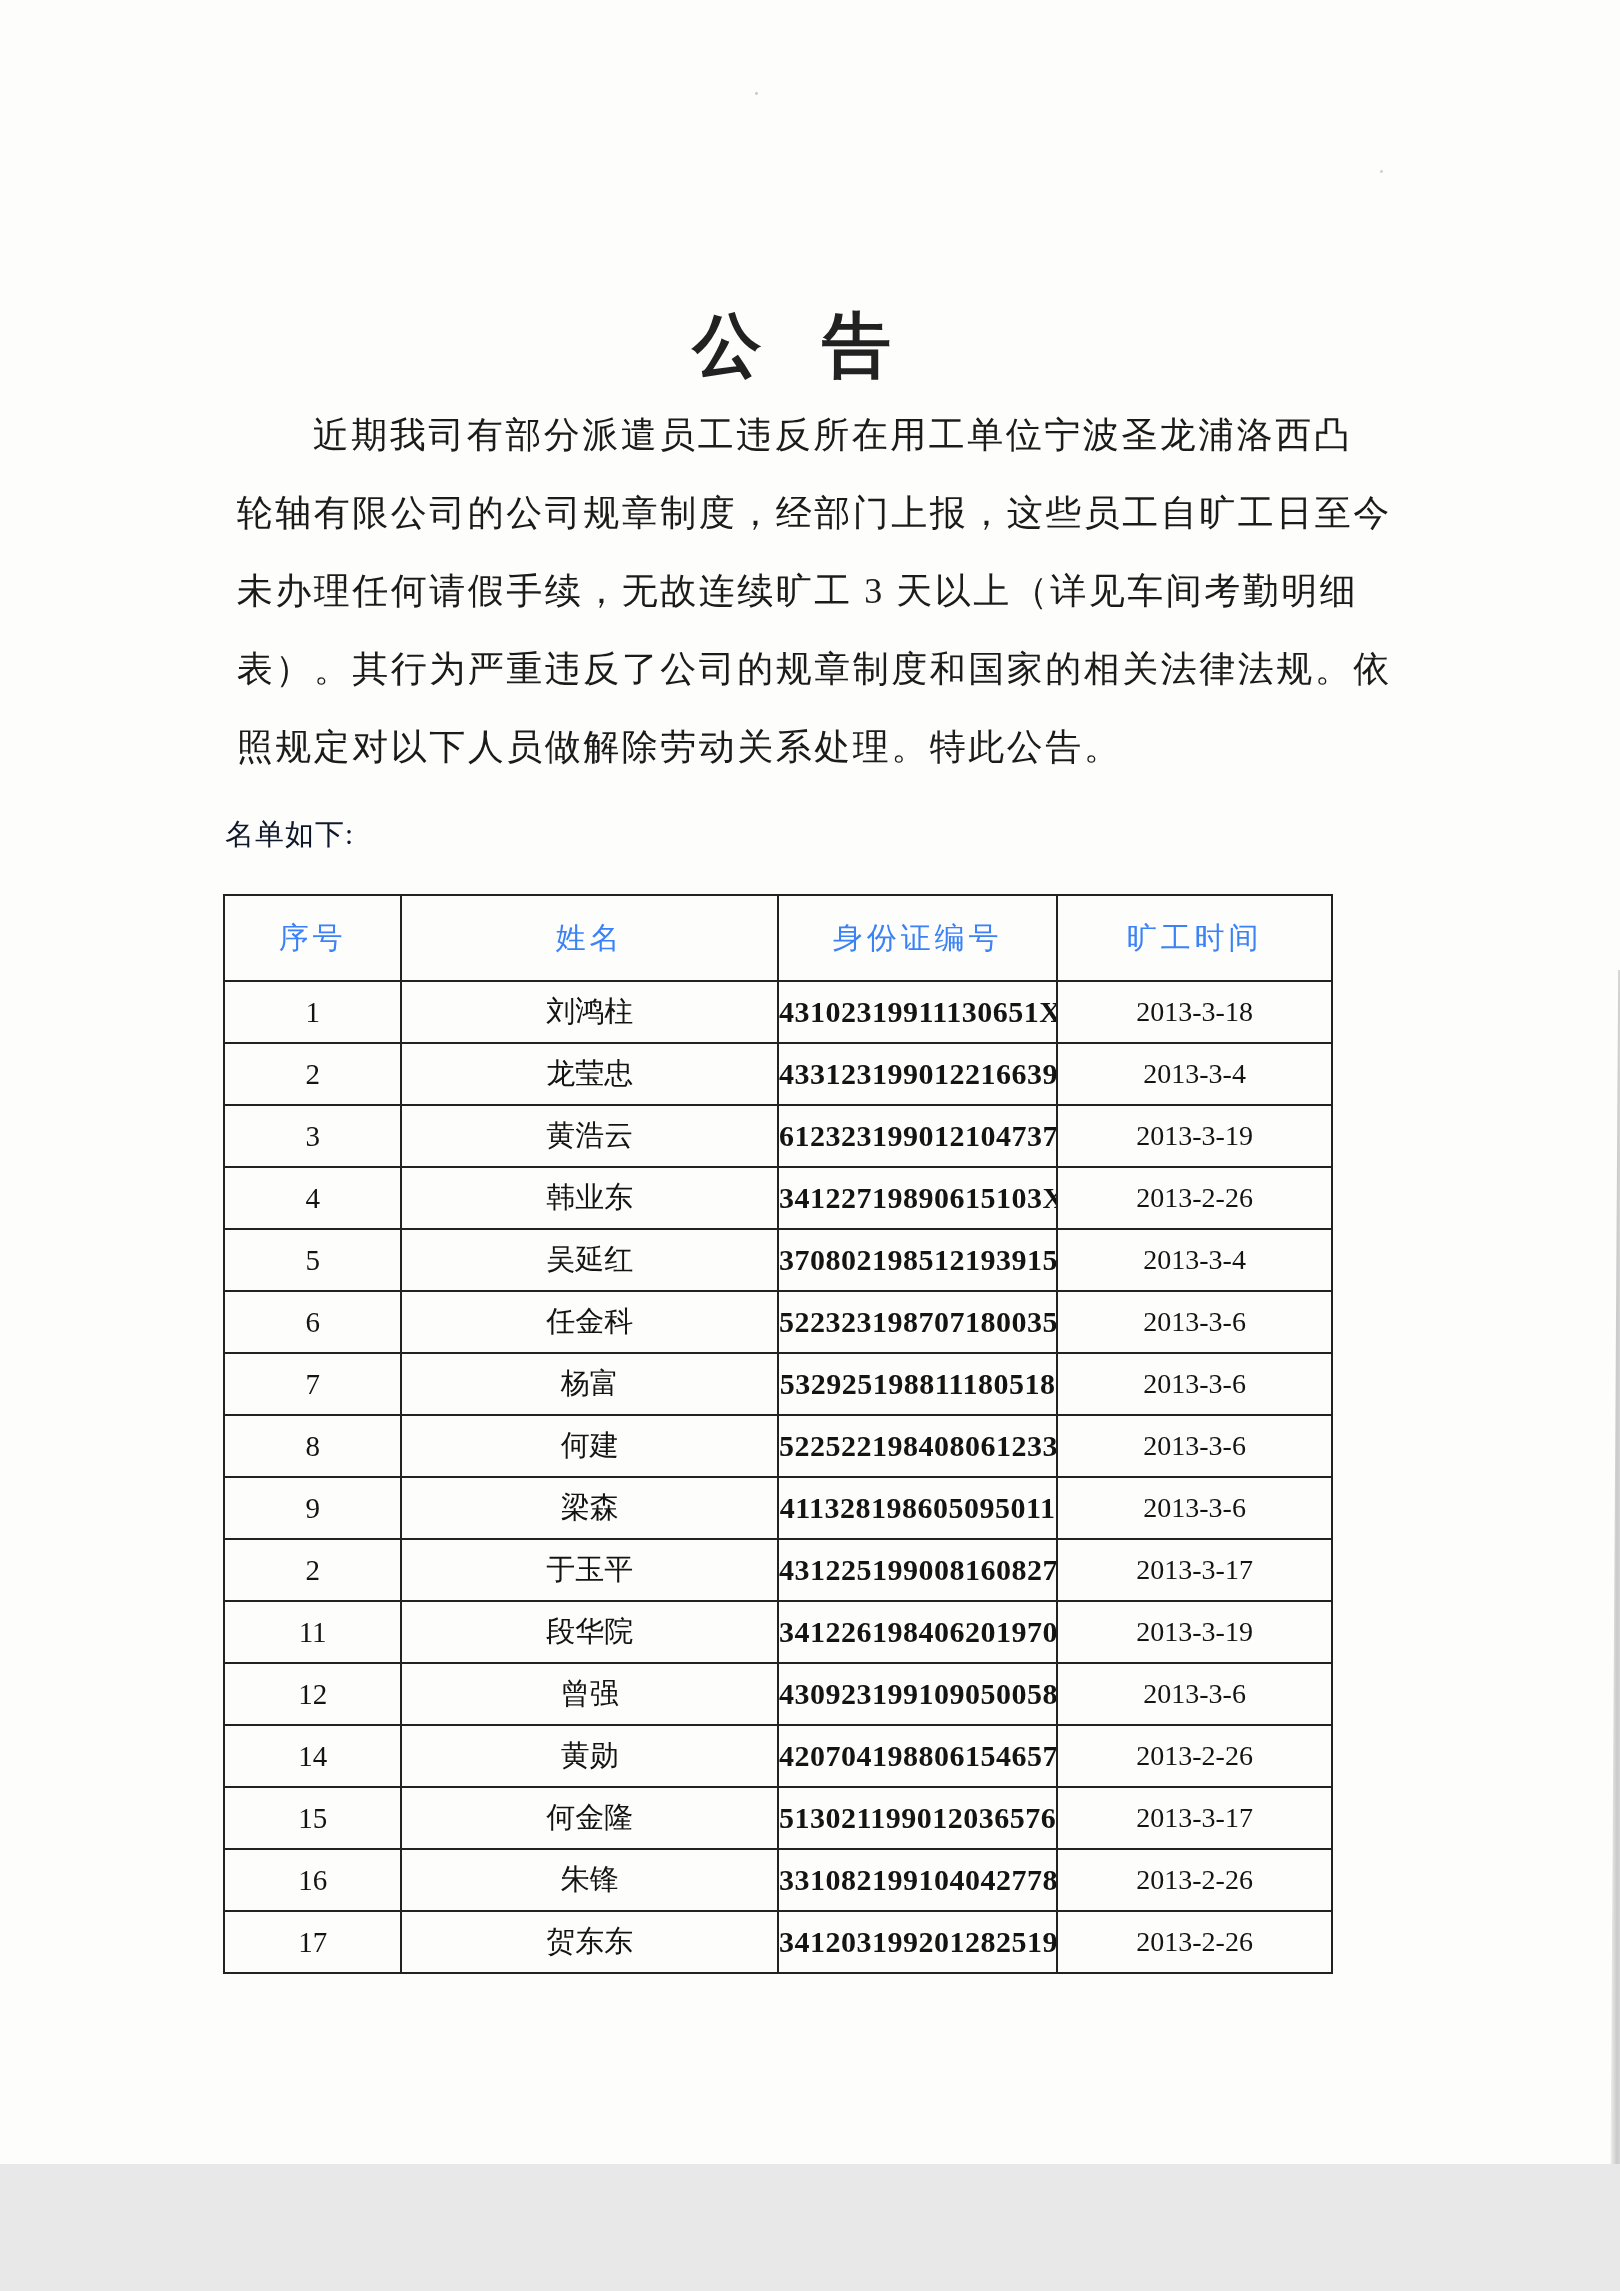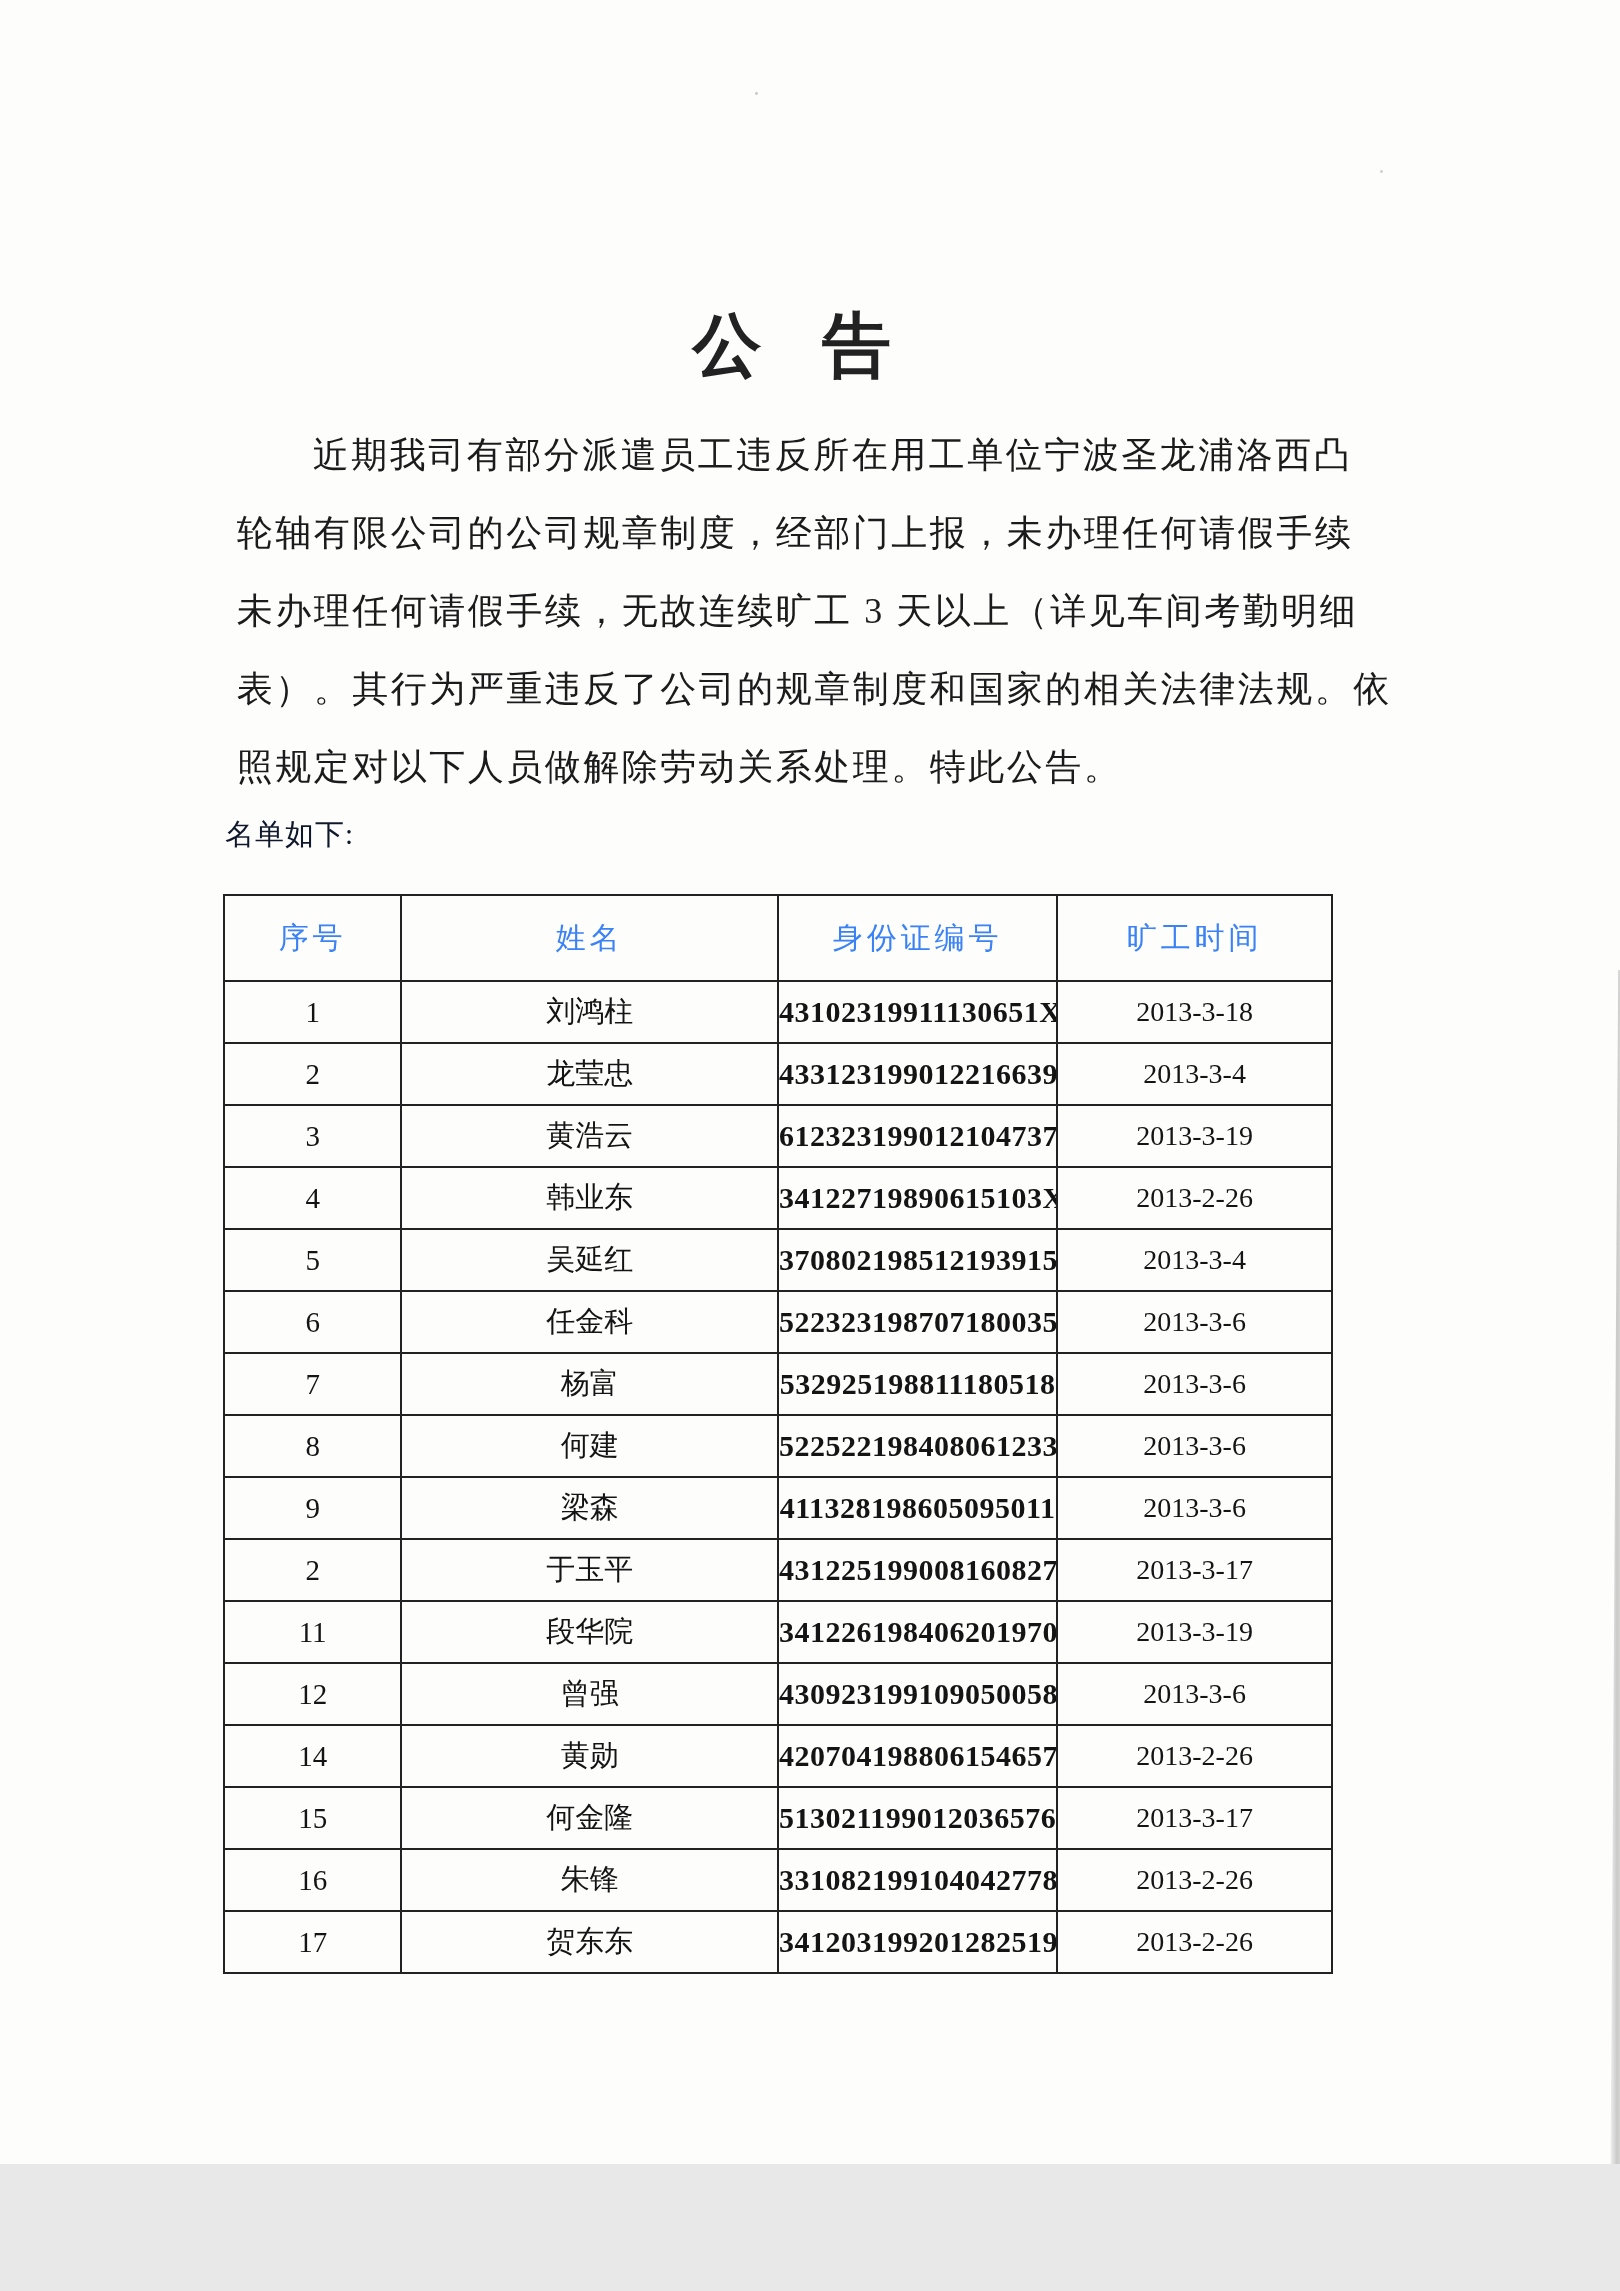--- a/index.html
+++ b/index.html
@@ -32,21 +32,21 @@
     text-align: center;
     font-size: 69px;
     font-weight: bold;
     letter-spacing: 21.6px;
     color: #222;
     white-space: nowrap;
   }
   .para {
     position: absolute;
     left: 13.7px;
-    top: 416px;
+    top: 396px;
     width: 1145px;
   }
   .para .line {
     height: 78px;
     line-height: 78px;
     font-size: 36px;
     letter-spacing: 2.5px;
     white-space: nowrap;
     color: #1b1b1b;
   }
@@ -129,21 +129,21 @@
 </head>
 <body>
 
 <div class="page">
   <div class="content">
 
     <h1 class="doc-title">公 告</h1>
 
     <div class="para">
       <div class="line indent">近期我司有部分派遣员工违反所在用工单位宁波圣龙浦洛西凸</div>
-      <div class="line">轮轴有限公司的公司规章制度，经部门上报，未办理任何请假手续</div>
+      <div class="line">轮轴有限公司的公司规章制度，经部门上报，这些员工自旷工日至今</div>
       <div class="line">未办理任何请假手续，无故连续旷工 3 天以上（详见车间考勤明细</div>
       <div class="line">表）。其行为严重违反了公司的规章制度和国家的相关法律法规。依</div>
       <div class="line">照规定对以下人员做解除劳动关系处理。特此公告。</div>
     </div>
 
     <div class="list-label">名单如下:</div>
 
     <table class="roster">
       <colgroup>
         <col class="c-seq">

